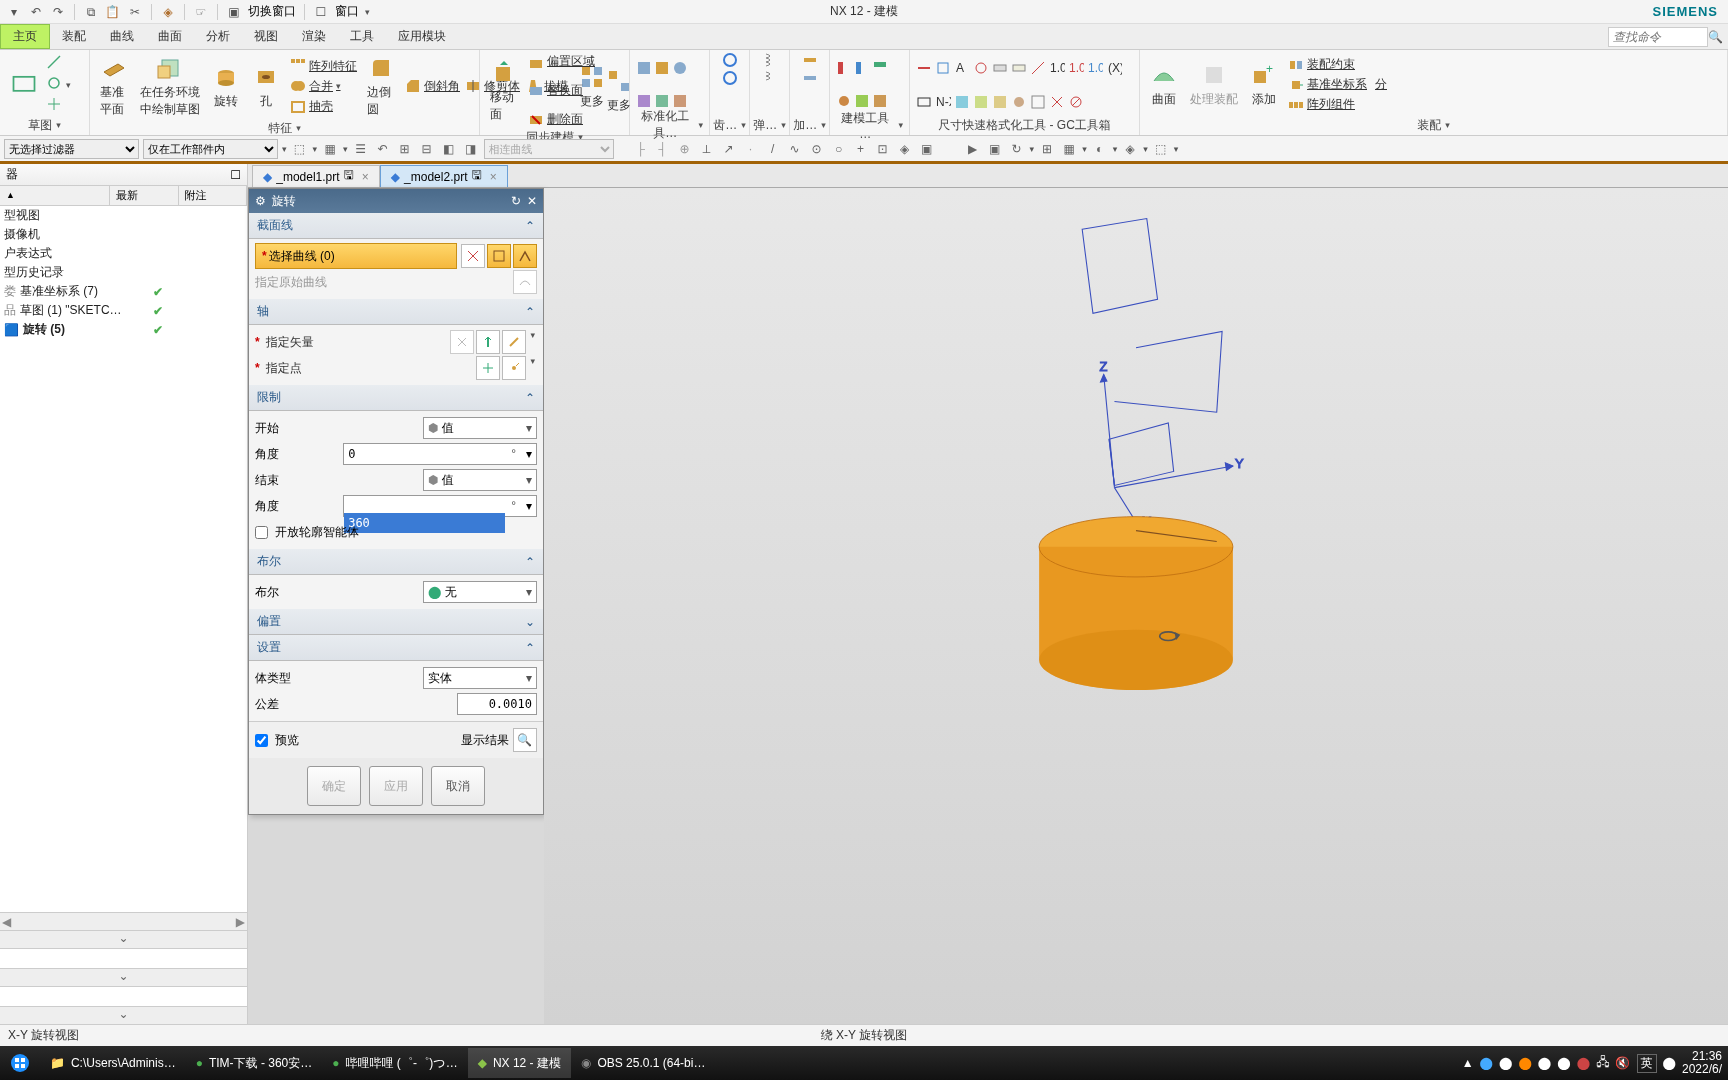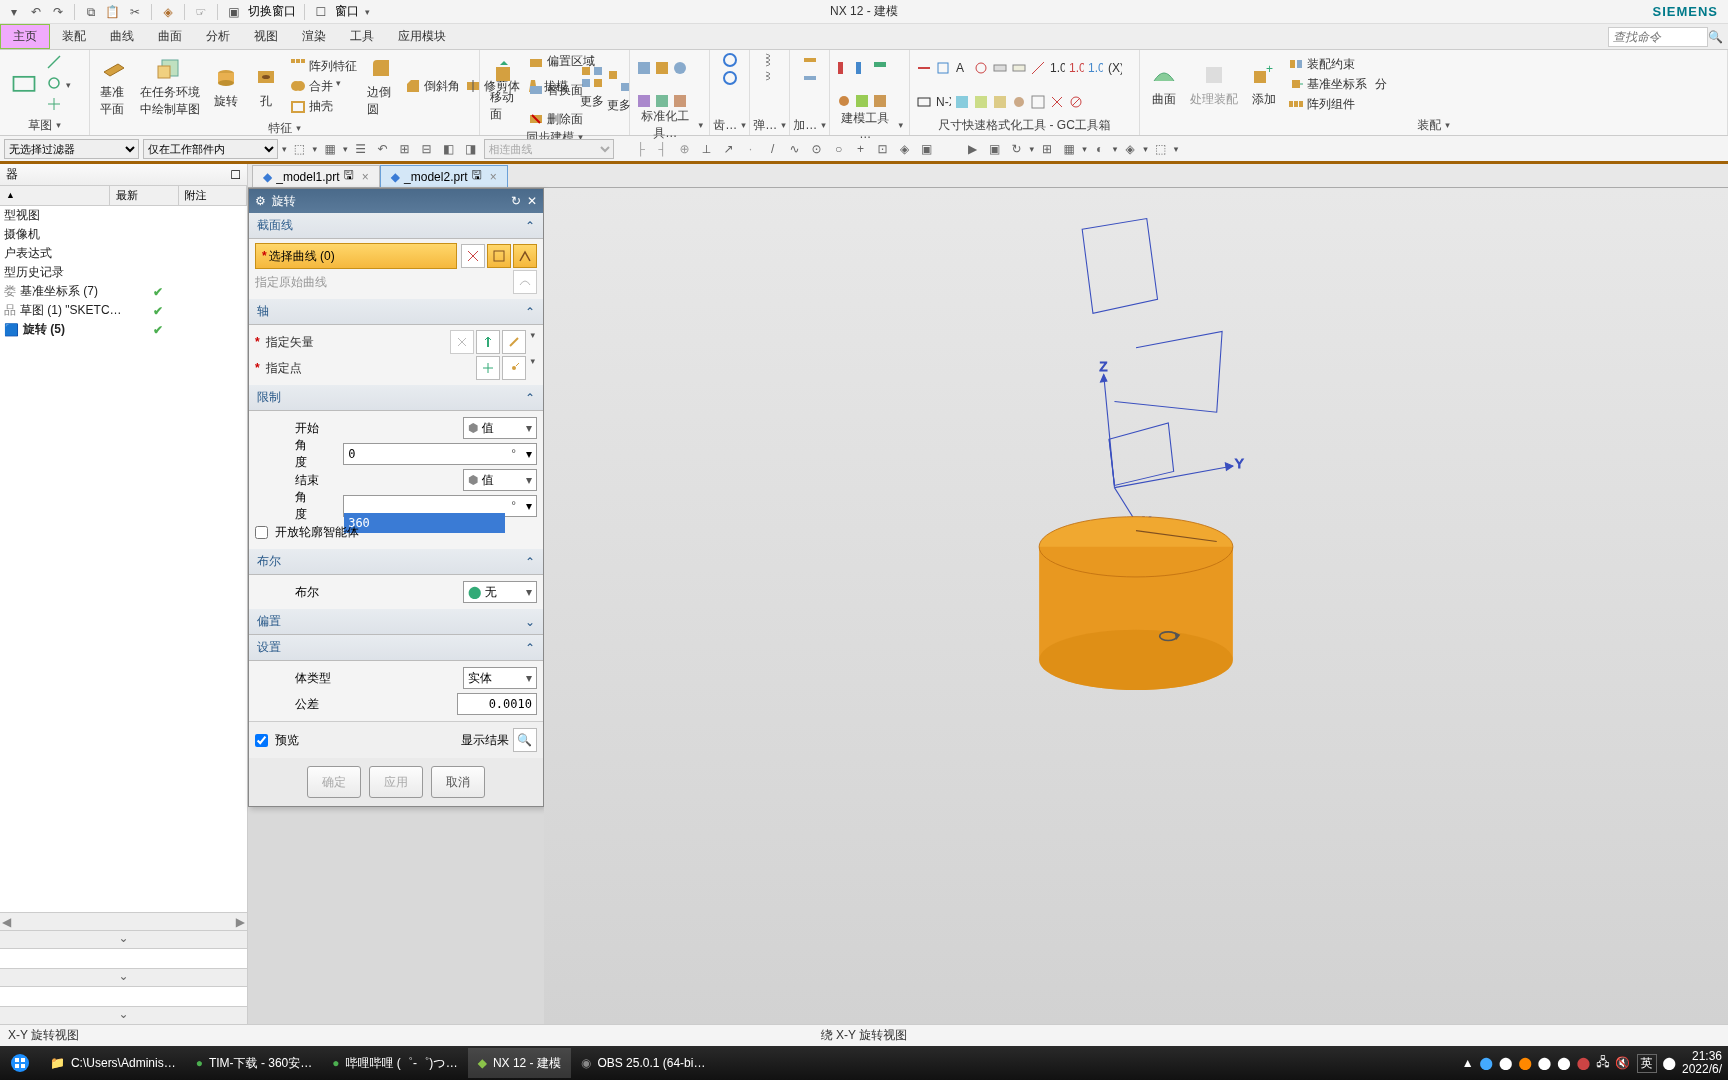--- a/index.html
+++ b/index.html
@@ -5,29 +5,29 @@
 * { margin:0; padding:0; box-sizing:border-box; font-family:"Microsoft YaHei",sans-serif; font-size:12px; }
 body { background:#fff; width:1728px; height:1080px; overflow:hidden; position:relative; }
 .titlebar { height:24px; display:flex; align-items:center; background:#f4f4f4; border-bottom:1px solid #ddd; position:relative; }
 .tb-icons { display:flex; gap:6px; padding:0 6px; align-items:center; }
 .tb-icon { width:16px; height:16px; display:inline-flex; align-items:center; justify-content:center; color:#555; }
 .tb-sep { width:1px; height:16px; background:#ccc; margin:0 2px; }
 .tb-title { position:absolute; left:50%; transform:translateX(-50%); color:#333; }
 .tb-brand { position:absolute; right:10px; color:#007a8a; font-weight:bold; letter-spacing:1px; font-size:13px; }
 .menubar { height:26px; background:#eee; display:flex; align-items:center; border-bottom:1px solid #ccc; position:relative; }
 .menu-item { padding:0 12px; height:100%; display:flex; align-items:center; cursor:default; color:#333; }
-.menu-item.active { background:#f0abfc; border:1px solid #8bc34a; }
+.menu-item.active { background:#bef264; border:1px solid #8bc34a; }
 .search-cmd { position:absolute; right:4px; display:flex; align-items:center; }
 .search-cmd input { width:100px; height:20px; border:1px solid #ccc; font-style:italic; color:#888; padding:0 4px; }
 .ribbon { height:86px; background:#f7f7f7; border-bottom:1px solid #ccc; display:flex; }
 .ribbon-group { border-right:1px solid #ddd; padding:2px 6px; display:flex; flex-direction:column; justify-content:space-between; }
 .rg-body { display:flex; gap:4px; align-items:center; flex:1; }
 .rg-label { text-align:center; font-size:11px; color:#444; height:16px; display:flex; align-items:center; justify-content:center; gap:4px; }
 .rg-btn { display:flex; flex-direction:column; align-items:center; gap:2px; padding:2px 4px; font-size:11px; color:#333; }
-.rg-btn-sm { display:flex; align-items:flex-start; gap:3px; font-size:11px; color:#333; padding:1px 2px; white-space:nowrap; }
+.rg-btn-sm { display:flex; align-items:center; gap:3px; font-size:11px; color:#333; padding:1px 2px; white-space:nowrap;text-decoration:underline; }
 .ico { width:16px; height:16px; display:inline-block; }
 .ico-lg { width:28px; height:28px; display:inline-block; }
 .filterbar { height:28px; background:#f4f4f4; border-bottom:3px solid #a16207; display:flex; align-items:center; gap:4px; padding:0 4px; }
 .filterbar select { height:20px; border:1px solid #bbb; font-size:11px; }
 .fb-icon { width:18px; height:18px; display:inline-flex; align-items:center; justify-content:center; color:#666; }
 .main { display:flex; height:calc(100% - 24px - 26px - 86px - 28px - 22px - 34px); }
 .leftpanel { width:248px; background:#fff; border-right:1px solid #ccc; display:flex; flex-direction:column; }
 .lp-header { height:22px; background:linear-gradient(#fafafa,#eee); border-bottom:1px solid #ccc; display:flex; align-items:center; justify-content:space-between; padding:0 6px; }
 .lp-cols { height:20px; background:#f0f0f0; border-bottom:1px solid #ccc; display:flex; }
 .lp-col { flex:1; padding:2px 6px; border-right:1px solid #ccc; font-size:11px; }
@@ -50,31 +50,31 @@
 .dlg-section-h { height:26px; background:linear-gradient(#e8ecf0,#dde2e8); color:#2a5a8a; display:flex; align-items:center; justify-content:space-between; padding:0 8px; border-bottom:1px solid #bbb; font-size:12px; }
 .dlg-body { padding:4px 6px; background:#f4f4f4; }
 .dlg-row { display:flex; align-items:center; height:26px; gap:4px; }
 .dlg-label { color:#333; }
 .req { color:#c00; font-weight:bold; margin-right:2px; }
 .sel-curve { flex:1; height:26px; background:linear-gradient(#ffd76b,#f5b83d); border:1px solid #c89018; display:flex; align-items:center; padding:0 6px; }
 .dlg-btns { display:flex; gap:2px; }
 .dlg-btn { width:24px; height:24px; border:1px solid #bbb; background:#fff; display:flex; align-items:center; justify-content:center; }
 .dlg-btn.on { background:linear-gradient(#ffd76b,#f5b83d); border-color:#c89018; }
 .dlg-field { display:flex; align-items:center; gap:4px; }
-.dlg-field label { width:50px;margin-left:40px; }
+.dlg-field label { width:50px; }
 .combo { flex:1; height:22px; border:1px solid #999; background:#fff; display:flex; align-items:center; padding:0 4px; justify-content:space-between; }
 .combo .arr { color:#555; }
 .numfield { flex:1; height:22px; border:1px solid #999; background:#fff; display:flex; align-items:center; }
 .numfield input { flex:1; border:none; padding:0 4px; height:100%; font-family:monospace; }
 .numfield.sel input { background:#3a7bd5; color:#fff;margin-top:34px; }
 .numfield .unit { padding:0 6px; color:#555; }
 .chk { display:flex; align-items:center; gap:7px; }
 .dlg-footer { padding:6px; display:flex; justify-content:space-between; align-items:center; border-top:1px solid #ccc; background:#f0f0f0; }
 .dlg-actions { padding:8px; display:flex; justify-content:center; gap:8px; background:#eaeaea; }
-.btn { height:32px; padding:0 14px; border:1px solid #999; background:linear-gradient(#fdfdfd,#eaeaea); border-radius:3px; color:#555; }
+.btn { height:40px; padding:0 14px; border:1px solid #999; background:linear-gradient(#fdfdfd,#eaeaea); border-radius:3px; color:#555; }
 .btn.disabled { color:#aaa; }
 .viewport { position:absolute; left:296px; top:24px; right:0; bottom:0; background:linear-gradient(#e8e8e8,#d2d2d2); overflow:hidden; }
 .statusbar { height:22px; background:#f4f4f4; border-top:1px solid #ccc; display:flex; align-items:center; font-size:11px; color:#333; }
 .sb-left { padding:0 8px; }
 .sb-center { position:absolute; left:50%; transform:translateX(-50%); }
 .taskbar { height:34px; background:linear-gradient(#2a2a2a,#111); display:flex; align-items:center; position:relative; }
 .tb-start { width:40px; height:34px; display:flex; align-items:center; justify-content:center; }
 .tb-task { height:30px; padding:0 10px; display:flex; align-items:center; gap:6px; color:#fff; font-size:11px; max-width:150px; }
 .tb-task.active { background:rgba(255,255,255,0.15); }
 .tb-tray { position:absolute; right:0; display:flex; align-items:center; gap:6px; color:#fff; padding:0 6px; font-size:10px; }

